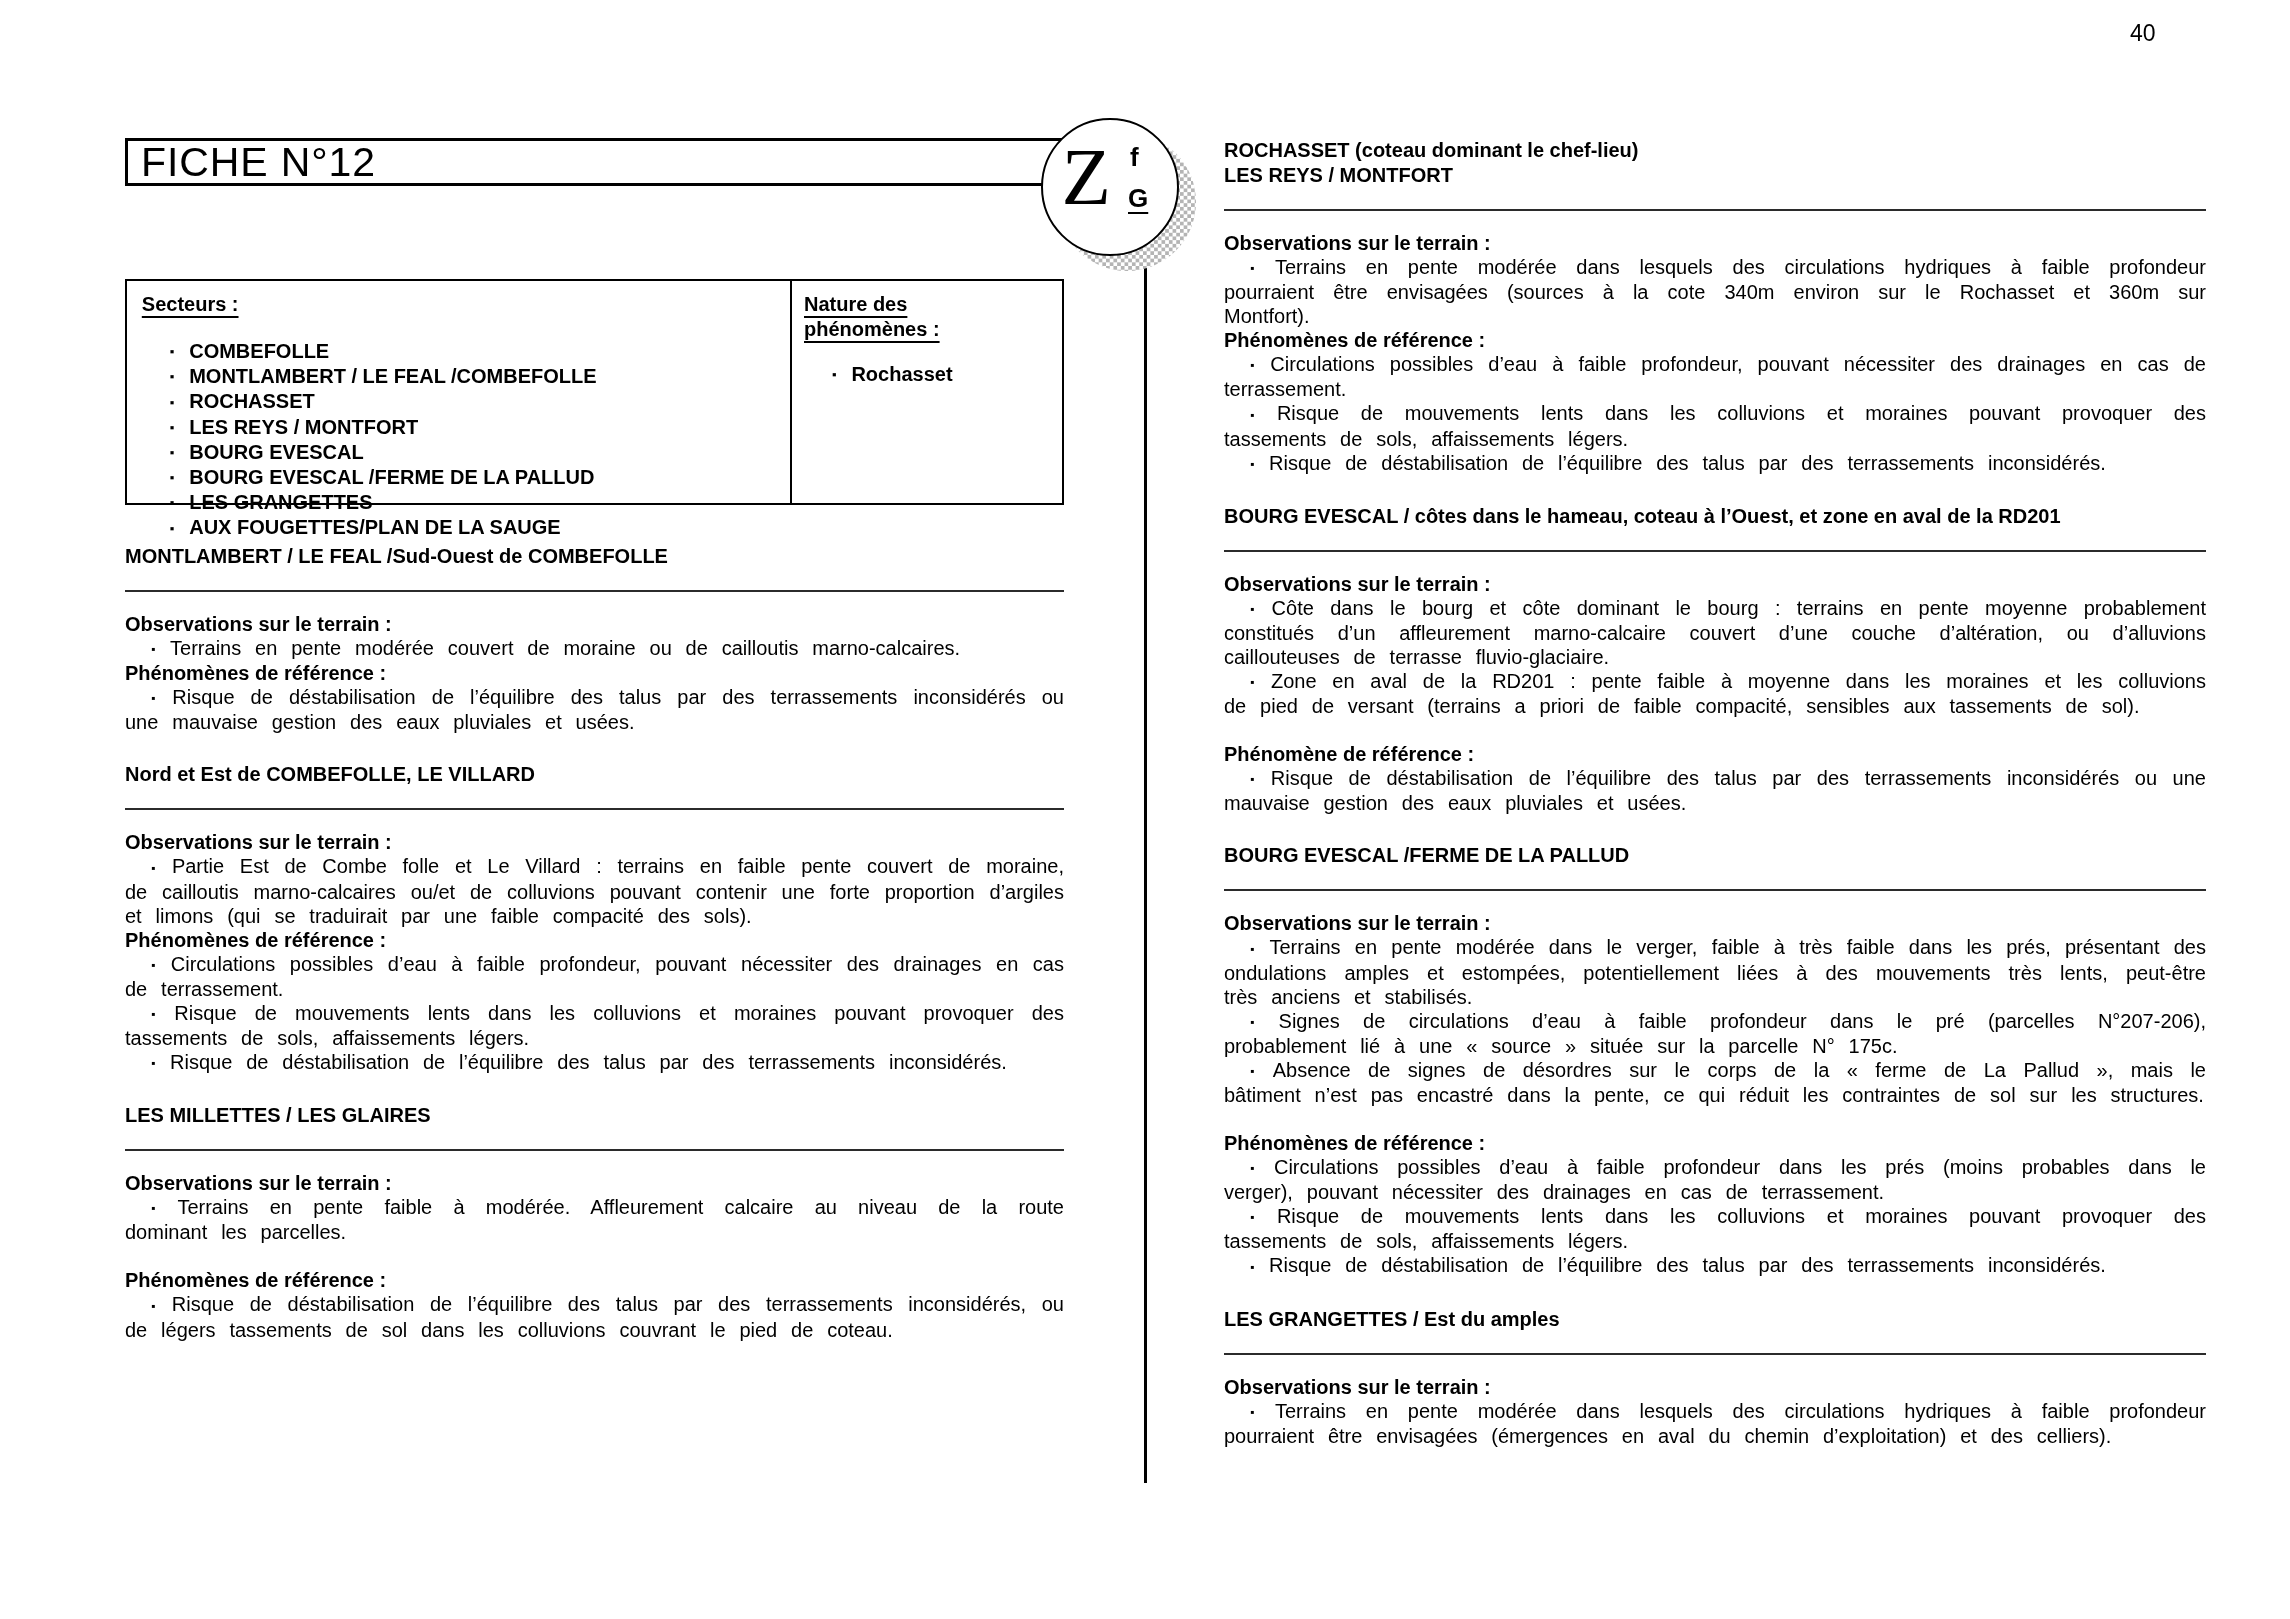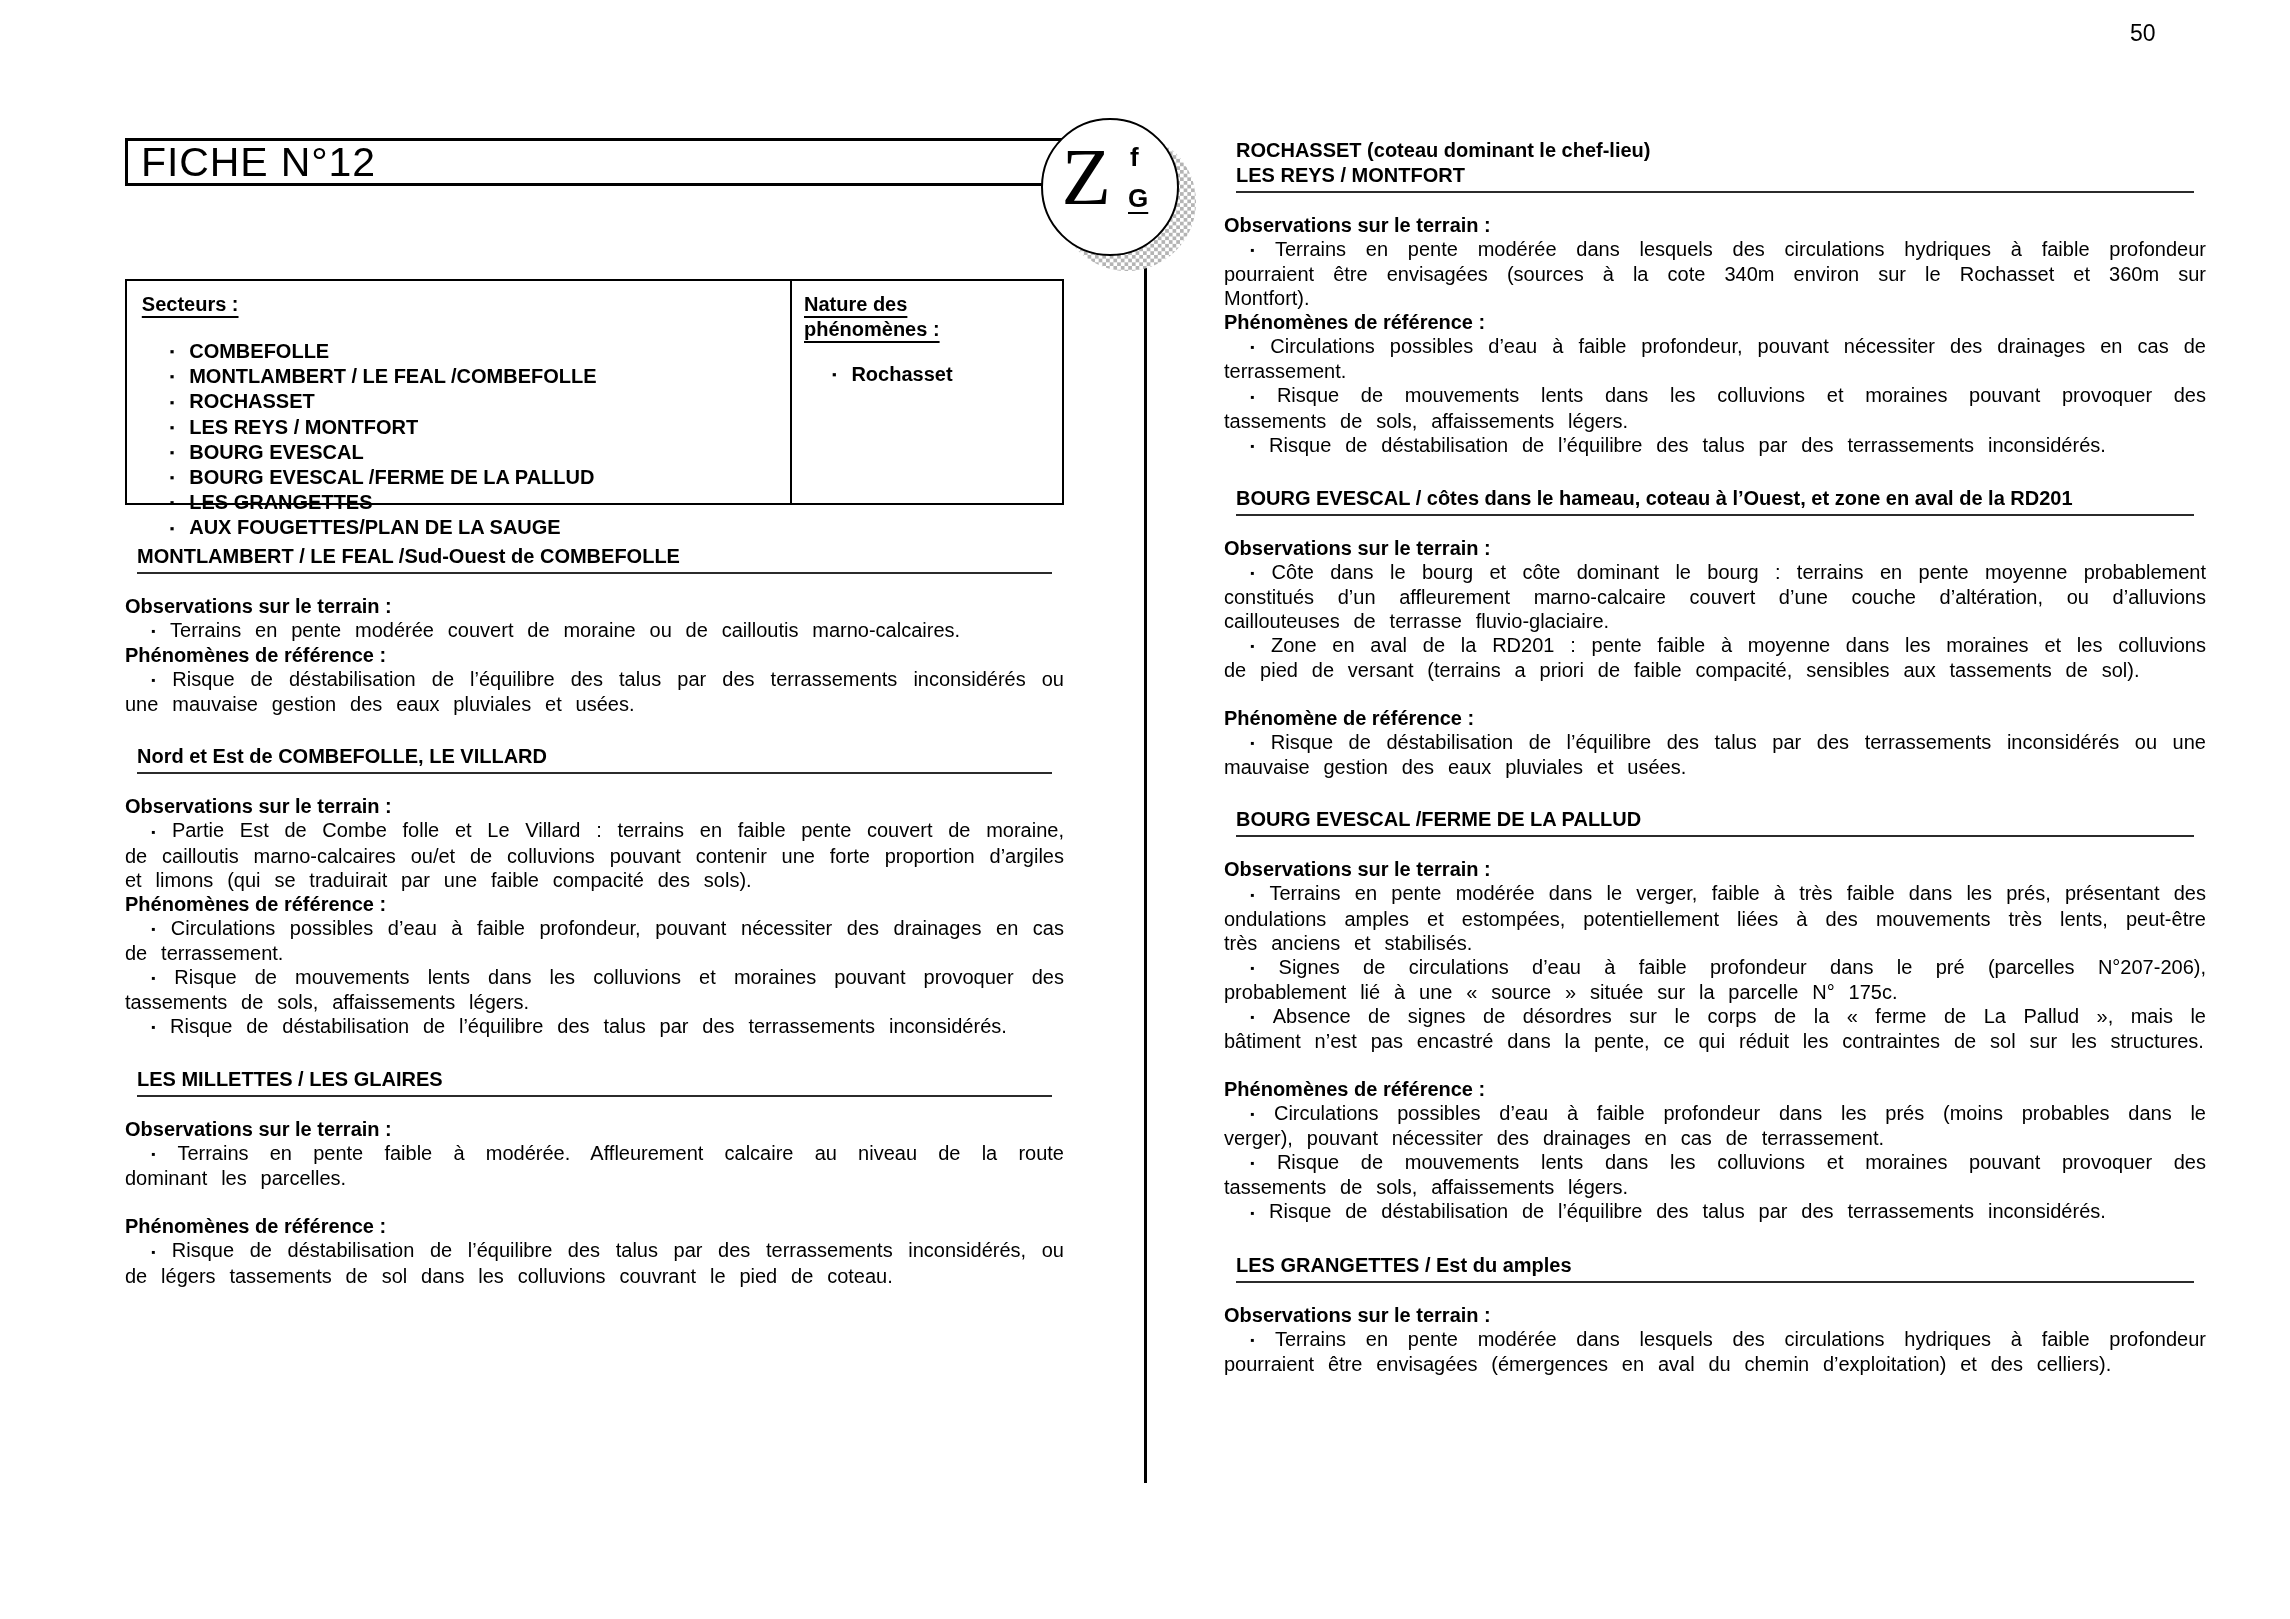--- a/index.html
+++ b/index.html
@@ -48,36 +48,36 @@
   ul.sect-list { list-style:none; margin:22px 0 0 0; padding:0 0 0 28px; }
   ul.sect-list li { font-size:20px; font-weight:bold; line-height:24px; white-space:nowrap; }
   ul.sect-list li::before { content:"▪"; font-size:13px; padding-right:14.8px; vertical-align:1.8px; }
   .cell-right ul.sect-list { margin-top:20px; padding-left:28px; }
 
   
   .section { margin-top:28px; }
   .section.first-left { margin-top:39px; }
   .col-right .section.first-right { margin-top:138px; }
   .sec-head {
-    margin:12px; font-size:20px; font-weight:bold; line-height:25px;
-    padding-bottom:3px; border-bottom:2.8px solid #2b2b2b; text-align:justify;
+    margin:0; font-size:20px; font-weight:bold; line-height:25px;
+    padding-bottom:21px; border-bottom:2.8px solid #2b2b2b; text-align:justify;
   }
   .sec-head .hl { display:block; text-align:left; }
   .sec-body { margin-top:20px; }
   p.label  { margin:0; font-size:20px; font-weight:bold; line-height:24px; }
   p.bullet { margin:0; font-size:20px; line-height:24px; text-align:justify; text-indent:26px; word-spacing:8.3px; }
   p.bullet::before { content:"▪"; font-size:12px; padding-right:14.8px; vertical-align:1.8px; }
   .spacer { height:24px; }
 </style>
 </head>
 <body>
 
 <div class="page">
 
-  <div class="page-number">50</div>
+  <div class="page-number">40</div>
   <div class="col-divider"></div>
 
   <div class="col-left">
 
     <div class="fiche-box">
       <span class="fiche-title">FICHE N°12</span>
     </div>
 
     <div class="logo">
       <div class="logo-shadow"></div>

